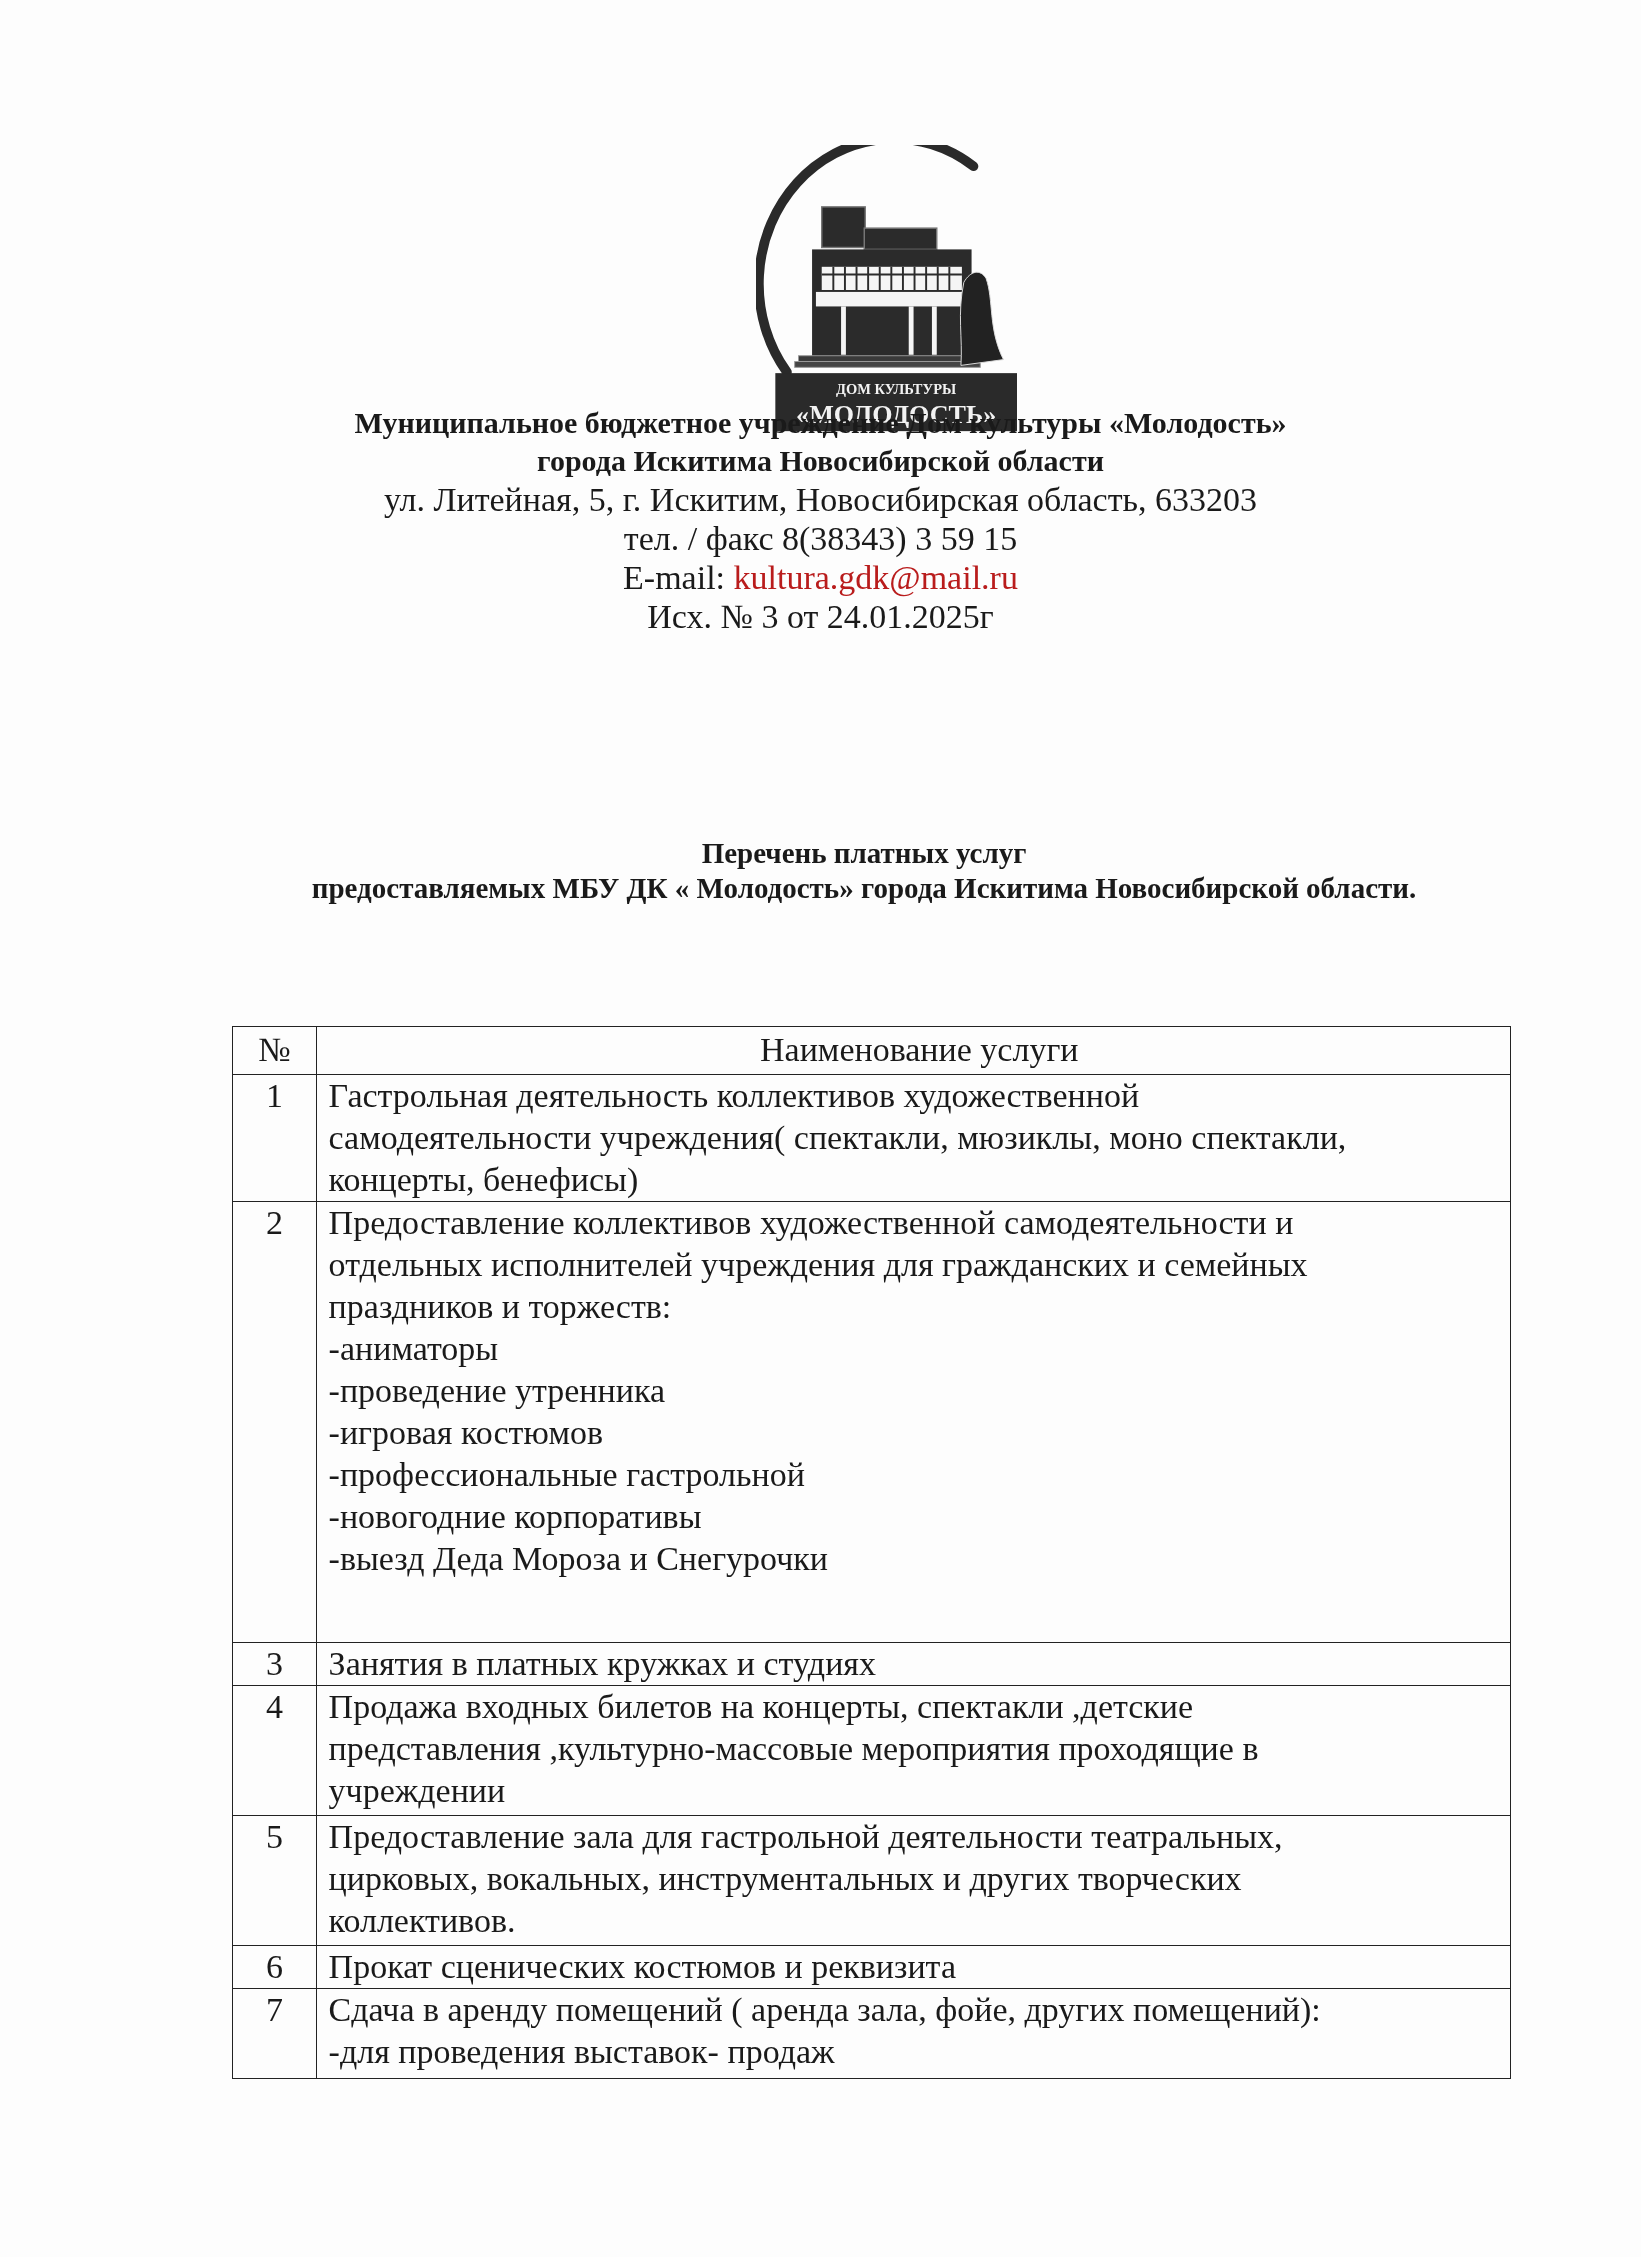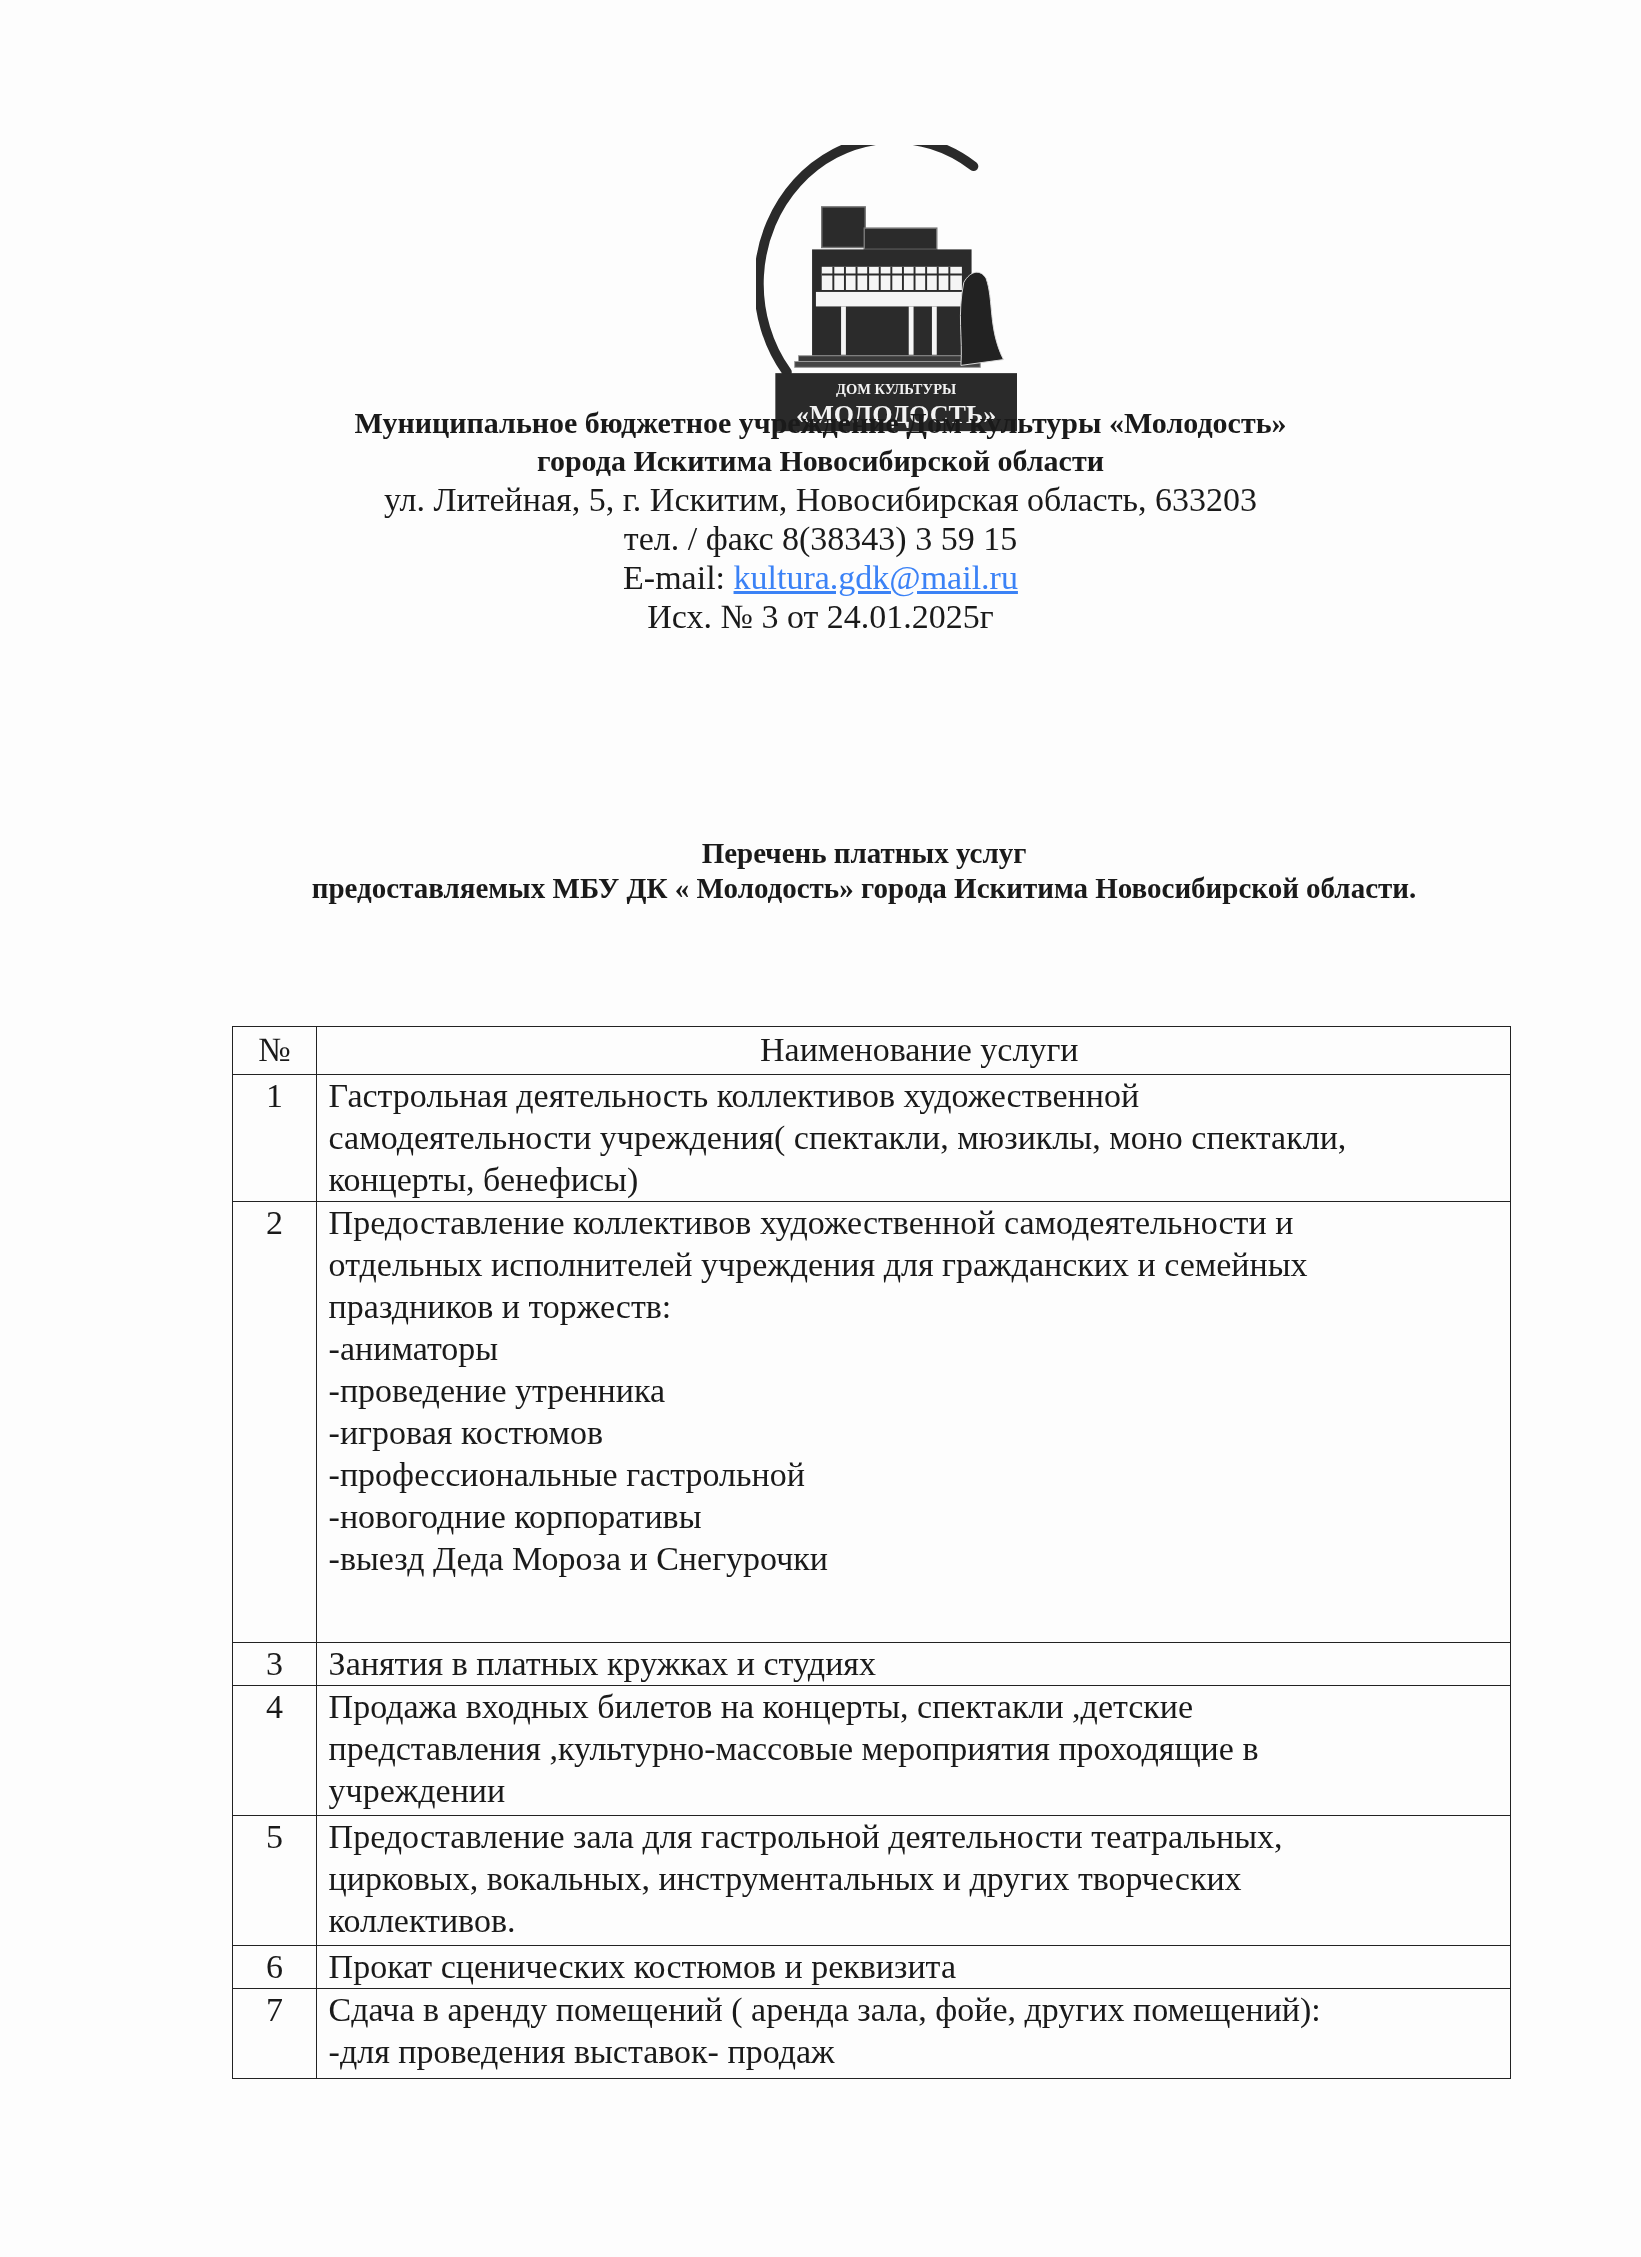--- a/index.html
+++ b/index.html
@@ -5,21 +5,21 @@
   html, body { margin: 0; padding: 0; }
   body {
     width: 1641px; height: 2257px; background: #fdfdfd; position: relative; overflow: hidden;
     font-family: "Liberation Serif", "DejaVu Serif", serif; color: #1a1a1a;
   }
   .logo { position: absolute; left: 756px; top: 145px; width: 290px; height: 290px; }
   .header-block { position: absolute; left: 0; width: 1641px; top: 404px; text-align: center; }
   .hline { display: block; white-space: nowrap; }
   .h-bold { font-weight: bold; font-size: 30px; line-height: 38px; }
   .h-reg { font-size: 34px; line-height: 39px; }
-  .email-link { text-decoration: underline; color: #3b82f6; }
+  .email-link { color: #b91c1c; }
   .title-block { position: absolute; left: 0; width: 1728px; top: 836px; text-align: center; }
   .title-line { display: block; font-weight: bold; font-size: 29px; line-height: 35px; white-space: nowrap; }
   .services-table {
     position: absolute; left: 232px; top: 1026px; width: 1279px;
     border-collapse: collapse; font-size: 34px;
   }
   .services-table td, .services-table th {
     border: 1.9px solid #222; vertical-align: top; padding: 0; font-weight: normal;
   }
   .col-num { width: 83px; text-align: center; }

